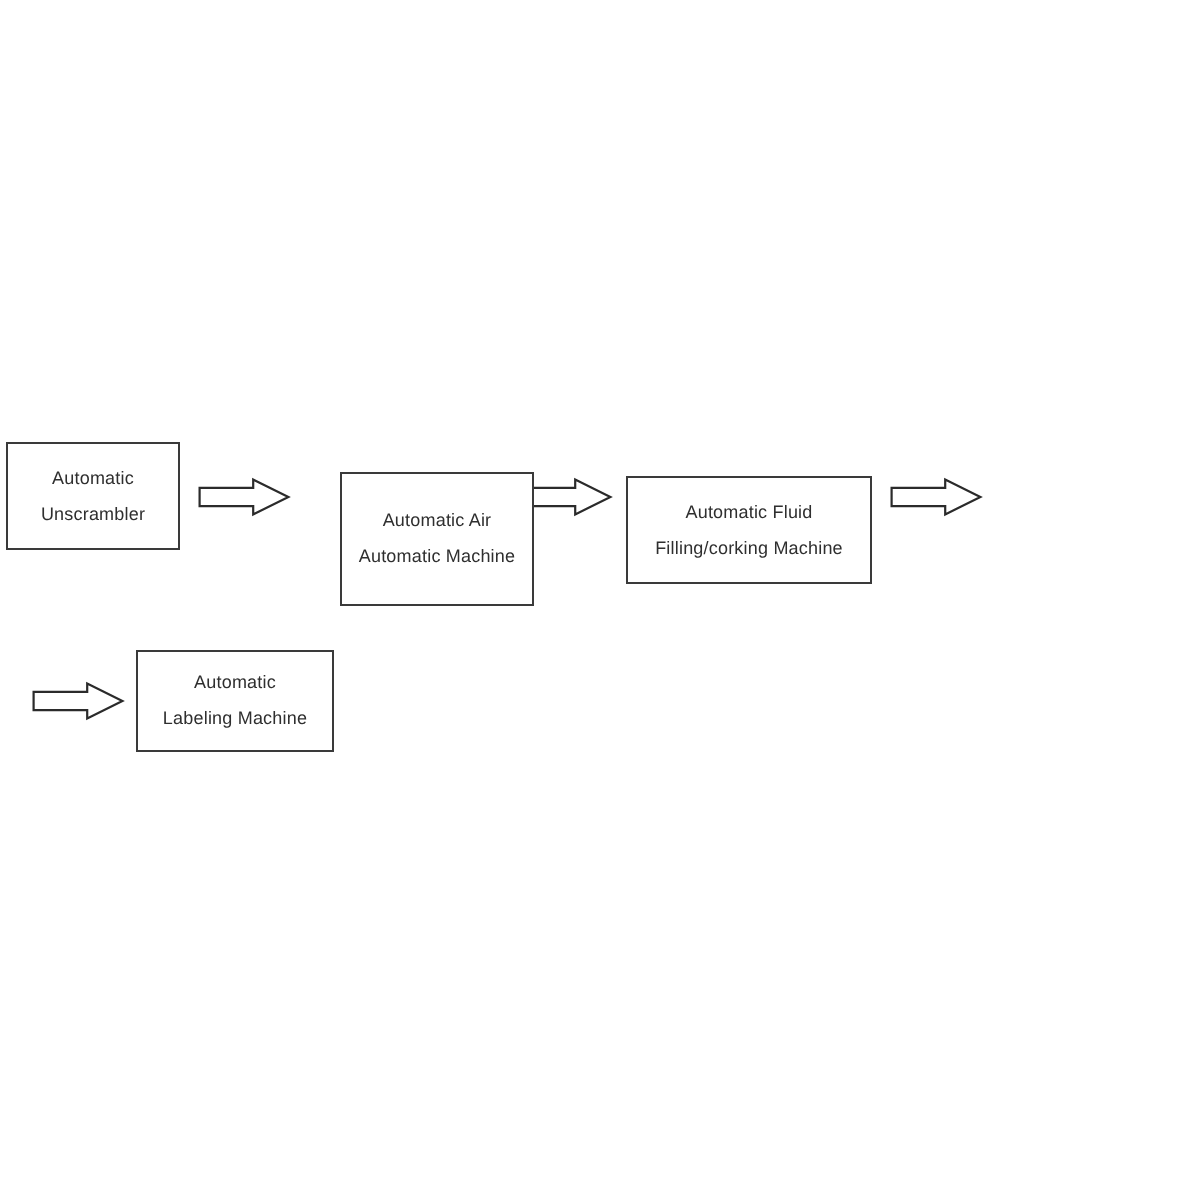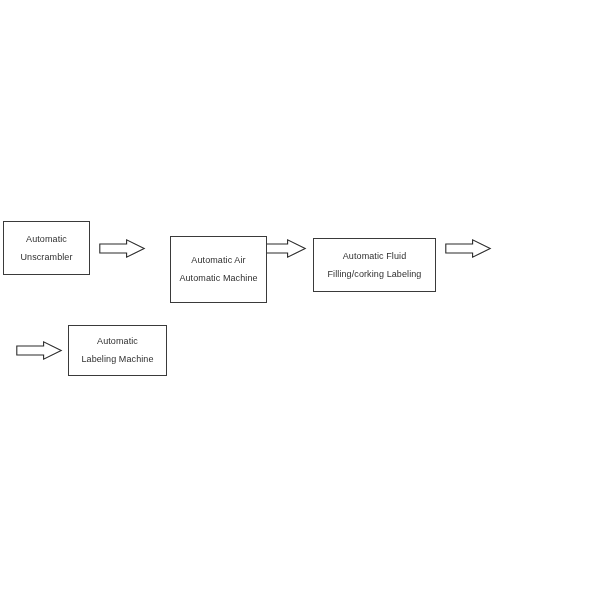--- a/index.html
+++ b/index.html
@@ -90,19 +90,19 @@
     <div class="node" style="left: 3px; top: 221px; width: 87px; height: 54px; border-color: rgb(58, 58, 58); background: rgb(255, 255, 255); color: rgb(47, 47, 47);">
       <span class="line1">Automatic</span>
       <span class="line2">Unscrambler</span>
     </div>
     <div class="node" style="left: 155px; top: 236px; width: 97px; height: 67px; border-color: rgb(58, 58, 58); background: rgb(255, 255, 255); color: rgb(47, 47, 47); margin-left: 15px;">
       <span class="line1">Automatic Air</span>
       <span class="line2">Automatic Machine</span>
     </div>
     <div class="node" style="left: 313px; top: 238px; width: 123px; height: 54px; border-color: rgb(58, 58, 58); background: rgb(255, 255, 255); color: rgb(47, 47, 47);">
       <span class="line1">Automatic Fluid</span>
-      <span class="line2">Filling/corking Labeling</span>
+      <span class="line2">Filling/corking Machine</span>
     </div>
     <div class="node" style="left: 68px; top: 325px; width: 99px; height: 51px; border-color: rgb(58, 58, 58); background: rgb(255, 255, 255); color: rgb(47, 47, 47);">
       <span class="line1">Automatic</span>
       <span class="line2">Labeling Machine</span>
     </div>
   </div>
 
 </body></html>

